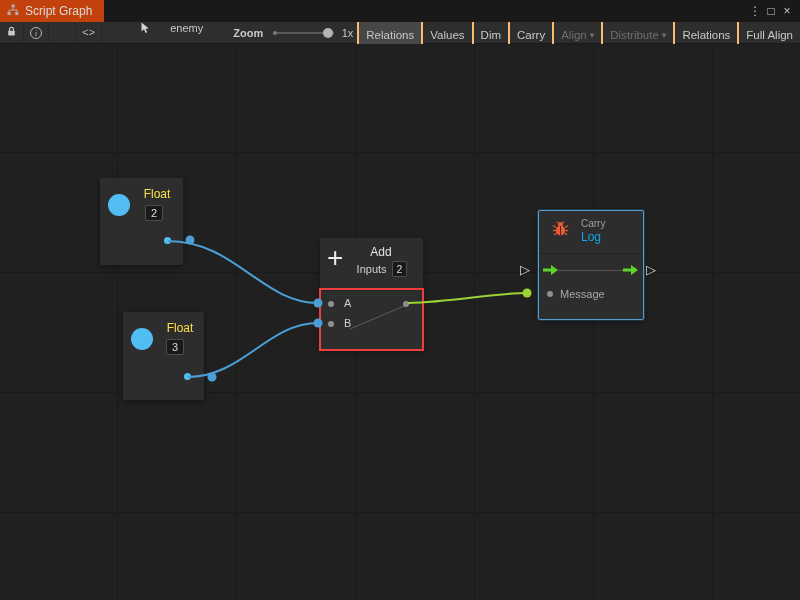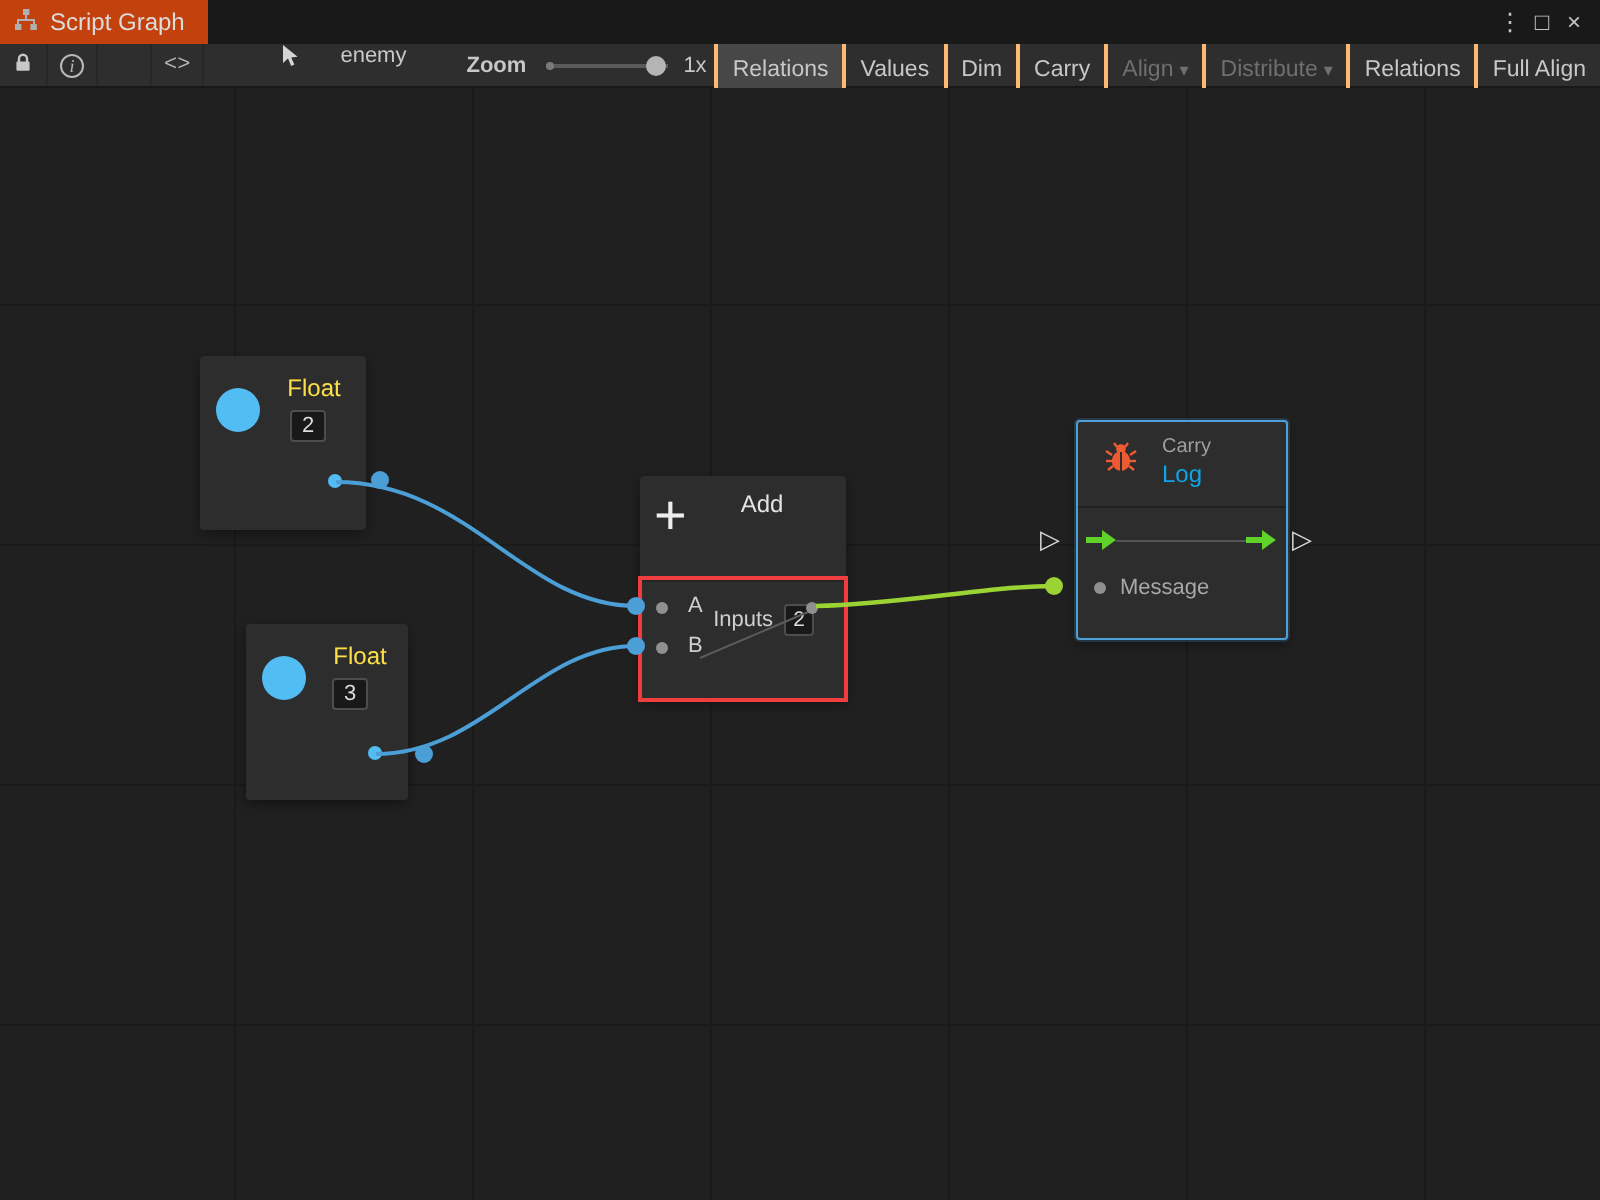--- a/index.html
+++ b/index.html
@@ -80,21 +80,21 @@
   }
   #float2 .float-value { left: 43px; }
   .port-dot { position: absolute; width: 7px; height: 7px; border-radius: 50%; background: #52bdf2; }
   #float1 .port-dot { left: 64px; top: 59px; }
   #float2 .port-dot { left: 61px; top: 61px; }
 
   
   #add-node { left: 320px; top: 194px; width: 103px; height: 112px; }
   .add-plus { position: absolute; left: 7px; top: 5px; font-size: 28px; font-weight: 200; color: #ededed; line-height: 30px; }
   .add-title { position: absolute; left: 30px; top: 7px; width: 62px; text-align: center; font-size: 12px; color: #e2e2e2; }
-  .add-inputs-row { position: absolute; left: 28px; top: 23px; width: 68px; display: flex; align-items: center; justify-content: center; gap: 5px; font-size: 11px; color: #cfcfcf; margin-top: 41px; }
+  .add-inputs-row { position: absolute; left: 28px; top: 23px; width: 68px; display: flex; align-items: center; justify-content: center; gap: 5px; font-size: 11px; color: #cfcfcf; }
   .mini-field {
     min-width: 15px; padding: 1px 4px; background: #191919; border: 1px solid #4d4d4d; border-radius: 2px;
     font-size: 10.5px; color: #dcdcdc; text-align: center;
   }
   .add-ports { position: absolute; left: 0; top: 52px; width: 103px; height: 60px; border-top: 1px solid #242424; }
   .gdot { position: absolute; width: 6px; height: 6px; border-radius: 50%; background: #8f8f8f; }
   .pa-dot { left: 8px; top: 10px; }
   .pb-dot { left: 8px; top: 30px; }
   .pout-dot { left: 83px; top: 10px; }
   .plabel { position: absolute; font-size: 11px; color: #cfcfcf; }

